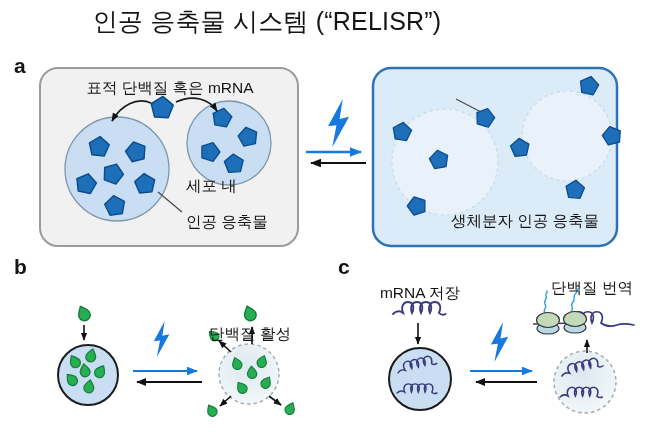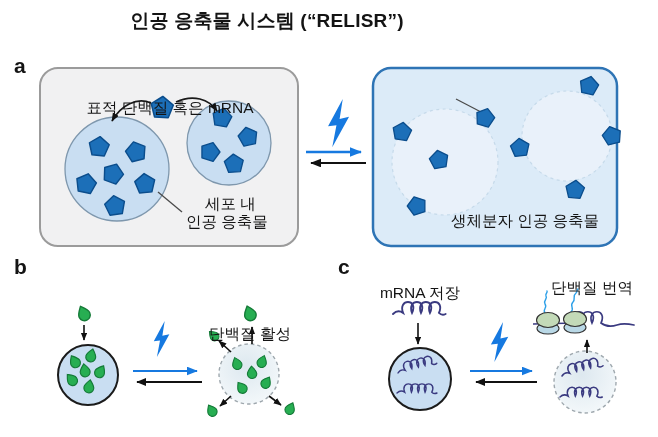--- a/index.html
+++ b/index.html
@@ -1,20 +1,20 @@
 <!DOCTYPE html>
 <html><head>
 <meta charset="utf-8">
 <style>
   html,body{margin:0;padding:0;background:#ffffff;}
   #fig{position:relative;width:658px;height:437px;background:#ffffff;
        font-family:"Liberation Sans",sans-serif;overflow:hidden;}
   .txt{position:absolute;color:#141414;font-size:15.5px;line-height:18px;white-space:nowrap;}
   .ctr{transform:translateX(-50%);}
-  .ttl{font-size:19px;font-weight:bold;letter-spacing:.2px;}
+  .ttl{font-size:25px;font-weight:normal;letter-spacing:.2px;}
   .plabel{font-size:21px;font-weight:bold;}
   svg{position:absolute;left:0;top:0;}
 </style>
 </head>
 <body>
 
 <div id="fig">
 
   <svg width="658" height="437" viewBox="0 0 658 437">
     <defs>
@@ -156,22 +156,22 @@
       <g>
         <ellipse cx="575" cy="327.5" rx="11" ry="5.5" fill="#b9d8e6" stroke="#333333" stroke-width="1.1"></ellipse>
         <ellipse cx="575" cy="319" rx="11.5" ry="7.5" fill="#c3dab8" stroke="#333333" stroke-width="1.1"></ellipse>
       </g>
     </g>
   </svg>
 
   <div class="txt ttl ctr" style="left:267px;top:12px;">인공 응축물 시스템 (“RELISR”)</div>
 
   <div class="txt plabel" style="left:14px;top:57px;">a</div>
-  <div class="txt ctr" style="left:170px;top:79px;margin-top:20px;">표적 단백질 혹은 mRNA</div>
-  <div class="txt" style="left:186px;top:195px;margin-left:19px;">세포 내</div>
+  <div class="txt ctr" style="left:170px;top:79px;">표적 단백질 혹은 mRNA</div>
+  <div class="txt" style="left:186px;top:177px;">세포 내</div>
   <div class="txt" style="left:186px;top:213px;">인공 응축물</div>
   <div class="txt ctr" style="left:525px;top:212px;">생체분자 인공 응축물</div>
 
   <div class="txt plabel" style="left:14px;top:258px;">b</div>
   <div class="txt ctr" style="left:250px;top:285px;margin-top:40px;">단백질 활성</div>
 
   <div class="txt plabel" style="left:338px;top:258px;">c</div>
   <div class="txt ctr" style="left:420px;top:284px;">mRNA 저장</div>
   <div class="txt ctr" style="left:592px;top:279px;">단백질 번역</div>
 

